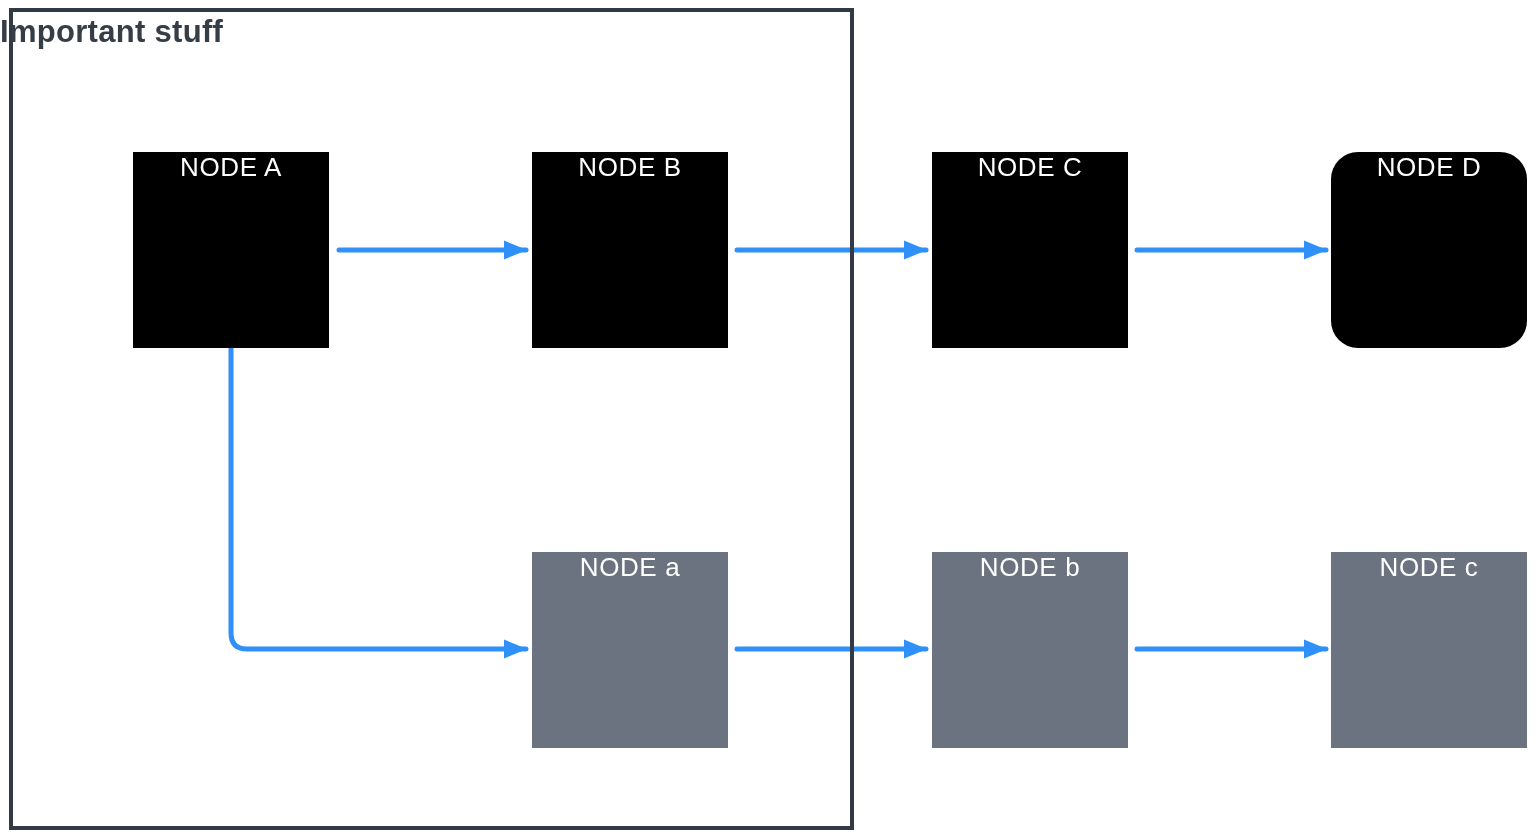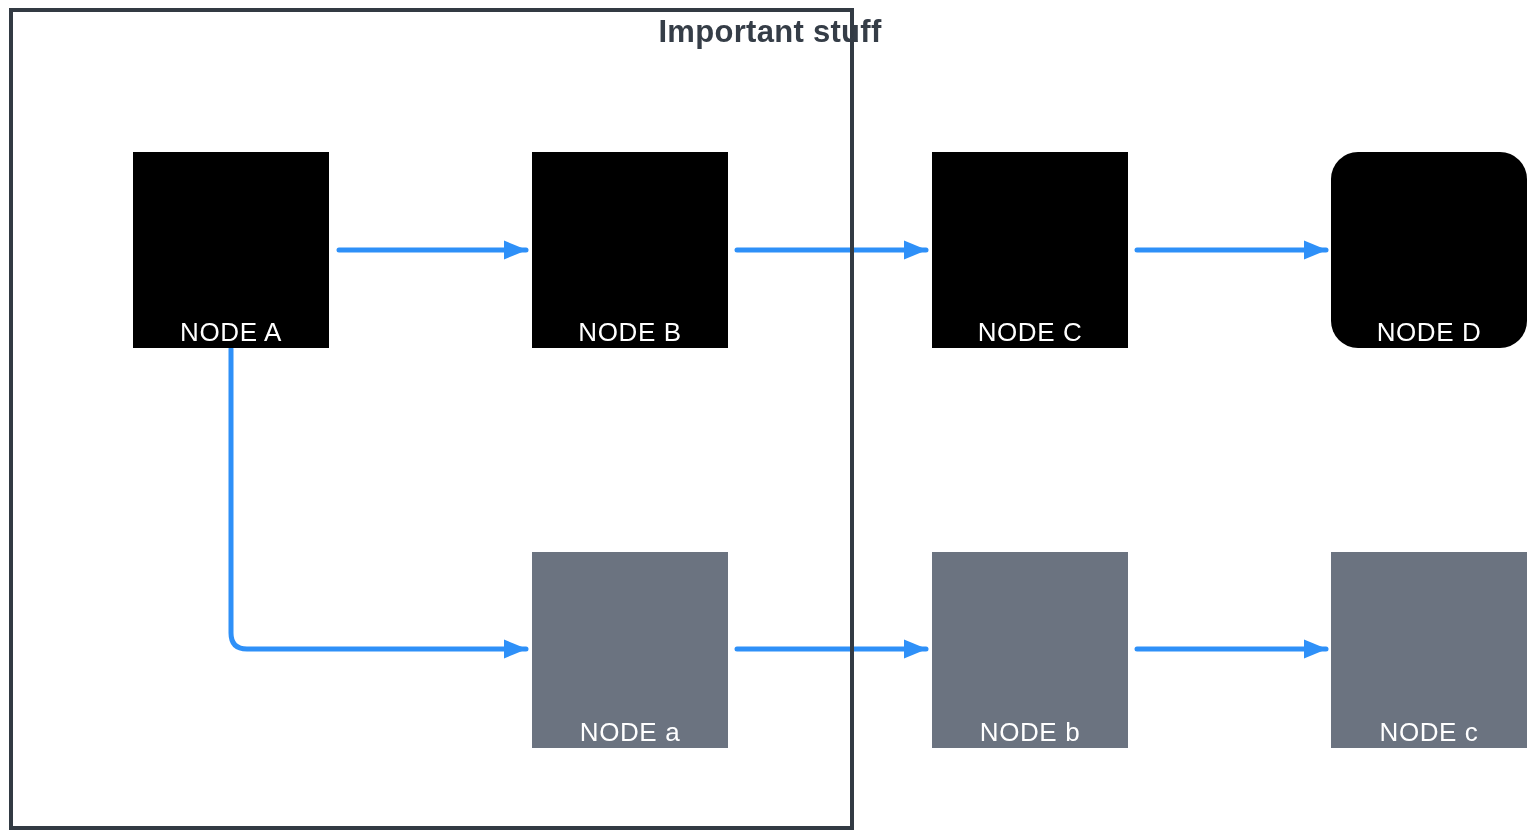--- a/index.html
+++ b/index.html
@@ -33,33 +33,32 @@
     border: 4px solid #323a43;
     box-sizing: border-box;
     z-index: 2;
     pointer-events: none;
   }
   .group-title {
     position: absolute;
     left: 0;
     top: 14px;
     width: 100%;
-    text-align: center;
     font-size: 31px;
     font-weight: 600;
     letter-spacing: 0.3px;
     color: #353d47;
     z-index: 3;
   }
   .node {
     position: absolute;
     width: 196px;
     height: 196px;
     display: flex;
-    align-items: flex-end;
+    align-items: flex-start;
     justify-content: center;
     color: #ffffff;
     font-size: 26px;
     letter-spacing: 0.6px;
     z-index: 4;
     box-sizing: border-box;
   }
   .node.black { background: #000000; }
   .node.gray  { background: #6b7380; }
 

